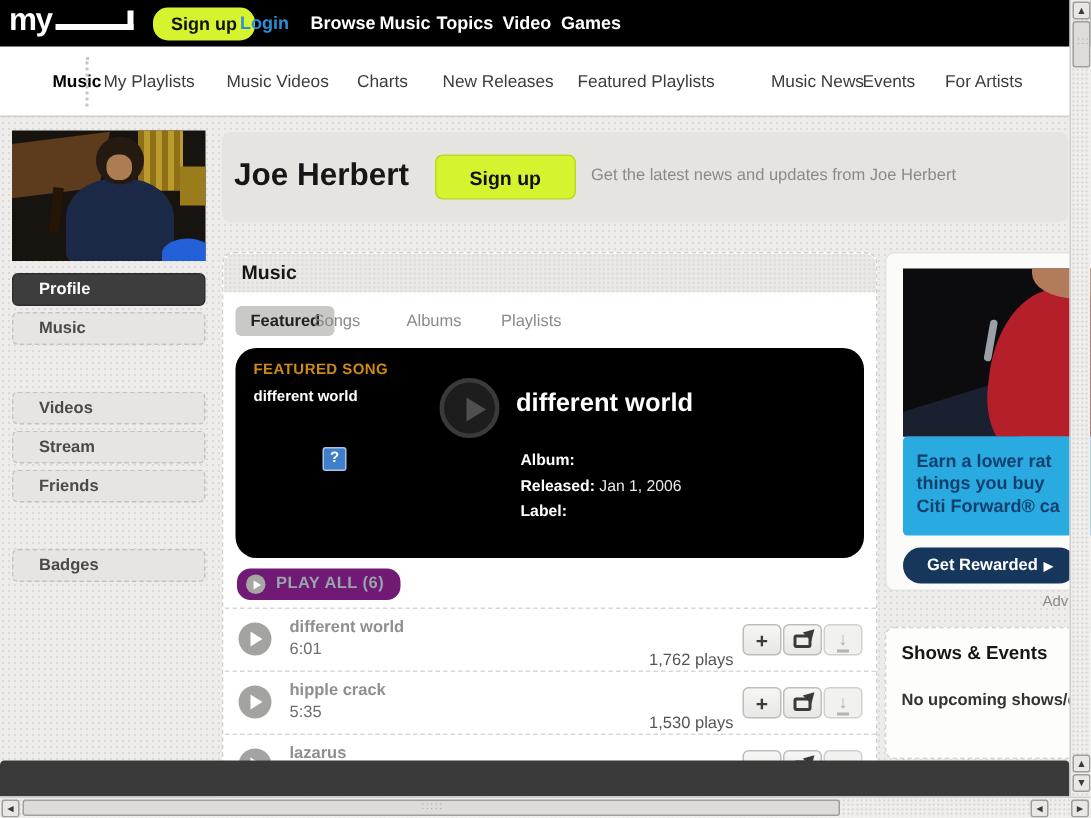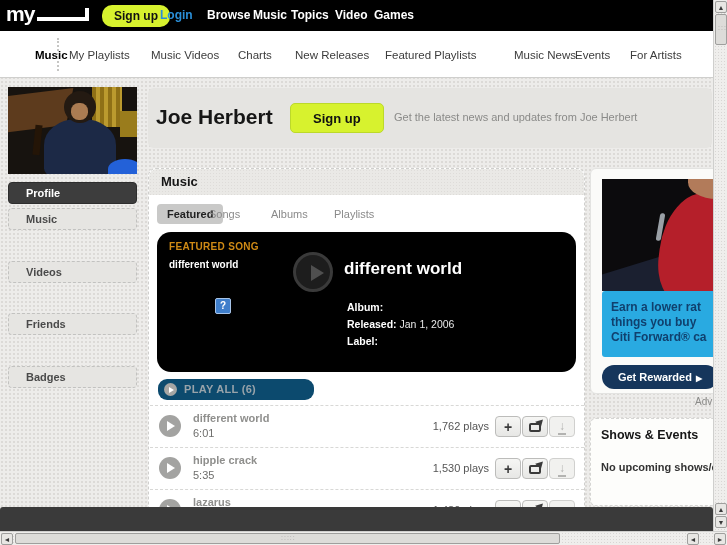--- a/index.html
+++ b/index.html
@@ -68,34 +68,34 @@
     border:1px solid #a7c4e8; border-radius:2px; color:#fff; font-size:10px; font-weight:bold;
     text-align:center; line-height:14px; }
   .feat-play { position:absolute; left:136px; top:20px; width:40px; height:40px; border-radius:50%;
     background:#1d1d1d; border:3px solid #3a3a3a; cursor:pointer; }
   .feat-play .tri { position:absolute; left:15px; top:10px; width:0; height:0;
     border-left:13px solid #4f4f4f; border-top:8px solid transparent; border-bottom:8px solid transparent; }
   .feat-title { position:absolute; left:187px; top:27px; color:#fff; font-size:17px; font-weight:bold; }
   .meta-line { position:absolute; left:190px; color:#e8e8e8; font-size:10.5px; }
   .meta-line b { color:#fff; }
 
-  .playall { position:absolute; left:9px; top:210px; width:156px; height:21px; background:#0c4a6e;
+  .playall { position:absolute; left:9px; top:210px; width:109px; height:21px; background:#701a75;
     border:none; border-radius:9px; cursor:pointer; text-align:right; font-family:inherit; }
   .playall-circle { position:absolute; left:6px; top:4px; width:13px; height:13px; border-radius:50%; background:#a6a6a4; }
   .playall-circle .tri { position:absolute; left:5px; top:3.5px; width:0; height:0;
     border-left:5px solid #fff; border-top:3px solid transparent; border-bottom:3px solid transparent; }
   .playall-label { position:absolute; left:26px; top:4px; font-size:11px; font-weight:bold; color:#98a3aa; letter-spacing:.3px; }
 
   .song-row { position:absolute; left:1px; width:434px; height:42px; border-top:1px dashed #d8d8d6; background:#fff; }
   .row-play { position:absolute; left:9px; top:9px; width:22px; height:22px; border-radius:50%; background:#a3a3a1; cursor:pointer; }
   .row-play .tri { position:absolute; left:8px; top:6px; width:0; height:0;
     border-left:8px solid #fff; border-top:5px solid transparent; border-bottom:5px solid transparent; }
   .row-title { position:absolute; left:43px; top:6px; font-size:11px; font-weight:bold; color:#8f8f8d; }
   .row-duration { position:absolute; left:43px; top:21px; font-size:11px; color:#6e6e6c; }
-  .row-plays { position:absolute; right:95px; top:14px; font-size:11px; color:#555; }
+  .row-plays { position:absolute; right:95px; top:28px; font-size:11px; color:#555; }
   .row-btn { position:absolute; top:10px; width:26px; height:21px; border:1px solid #bcbcba; border-radius:4px;
     background:linear-gradient(#f6f6f4,#e7e7e5); cursor:pointer; text-align:center; font-family:inherit; }
   .btn-add { right:63px; font-size:14px; font-weight:bold; color:#3a3a3a; line-height:18px; }
   .btn-share { right:36px; }
   .share-ic { position:absolute; left:6px; top:6px; width:12px; height:9px; border:2px solid #3a3a3a; border-radius:2px; }
   .share-arrow { position:absolute; right:3px; top:1px; width:0; height:0;
     border-left:7px solid #3a3a3a; border-top:4px solid transparent; border-bottom:4px solid transparent; transform:rotate(-45deg); }
   .btn-dl { right:9px; color:#b3b3b1; font-size:12px; font-weight:bold; line-height:17px; background:#f1f1ef; border-color:#d0d0ce; }
   .dl-glyph { display:inline-block; border-bottom:2px solid #b3b3b1; padding:0 1px; line-height:13px; }
 
@@ -179,20 +179,21 @@
     <div class="ph-shirt"></div>
     <div class="ph-head">
         <div class="ph-face"></div>
       </div>
     <div class="ph-blue"></div>
   </div>
 
   <div class="side-btn active" style="top:182px">Profile</div>
   <div class="side-btn" style="top:208px">Music</div>
   <div class="side-btn" style="top:261px">Videos</div>
+  <div class="side-btn" style="top:287px">Stream</div>
   <div class="side-btn" style="top:313px">Friends</div>
   <div class="side-btn" style="top:366px">Badges</div>
 
   <div class="music-box">
     <div class="music-head">
       <div class="music-head-title">Music</div>
     </div>
     <span class="tab active" style="left:8px">Featured</span>
     <span class="tab" style="left:60px">Songs</span>
     <span class="tab" style="left:122px">Albums</span>

